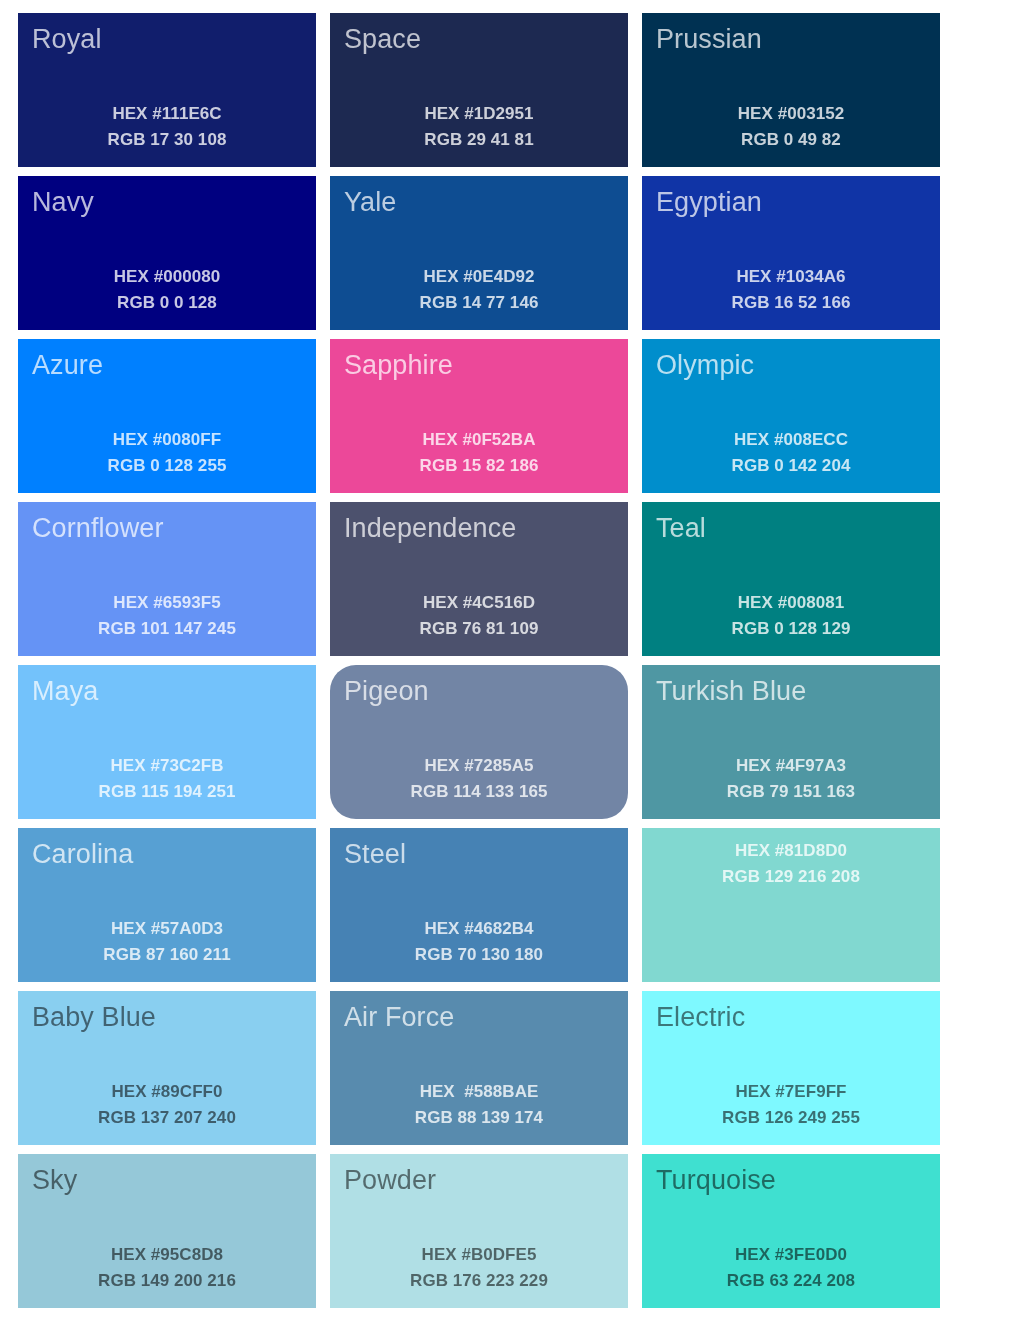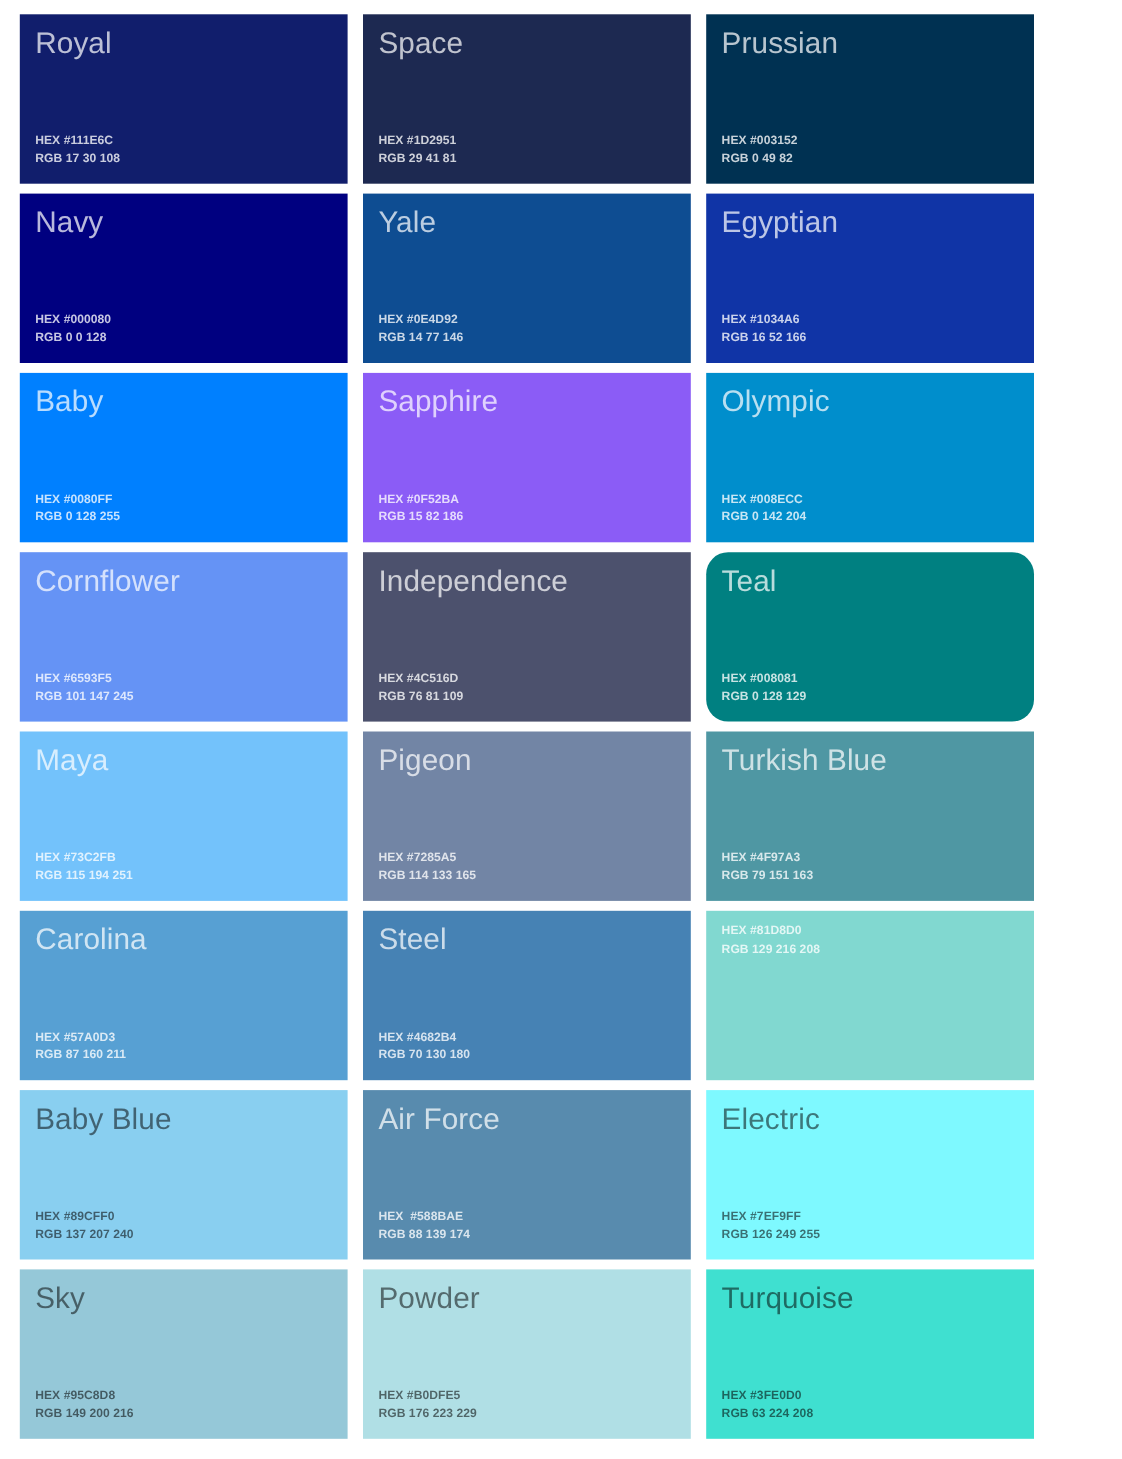--- a/index.html
+++ b/index.html
@@ -40,25 +40,26 @@
   .swatch-name {
     font-size: 27px;
     font-weight: 300;
     line-height: 1.18;
     letter-spacing: 0.1px;
     white-space: nowrap;
     margin-top: 1px;
   }
 
   .swatch-values {
-    font-size: 11px;
+    font-size: 17px;
     font-weight: 700;
     line-height: 1.52;
     letter-spacing: 0.05px;
     margin-bottom: 2px;
+    text-align: center;
   }
 
   .swatch-hex,
   .swatch-rgb {
     display: block;
     white-space: pre;
   }
 
   
   .tone-light .swatch-name { color: rgba(255,255,255,0.72); }
@@ -107,27 +108,27 @@
       </div>
     </div>
     <div class="swatch-card tone-light" style="background: rgb(16, 52, 166);">
       <div class="swatch-name">Egyptian</div>
       <div class="swatch-values">
         <span class="swatch-hex">HEX #1034A6</span>
         <span class="swatch-rgb">RGB 16 52 166</span>
       </div>
     </div>
     <div class="swatch-card tone-light" style="background: rgb(0, 128, 255);">
-      <div class="swatch-name">Baby</div>
+      <div class="swatch-name">Azure</div>
       <div class="swatch-values">
         <span class="swatch-hex">HEX #0080FF</span>
         <span class="swatch-rgb">RGB 0 128 255</span>
       </div>
     </div>
-    <div class="swatch-card tone-light" style="background: #8b5cf6;">
+    <div class="swatch-card tone-light" style="background: #ec4899;">
       <div class="swatch-name">Sapphire</div>
       <div class="swatch-values">
         <span class="swatch-hex">HEX #0F52BA</span>
         <span class="swatch-rgb">RGB 15 82 186</span>
       </div>
     </div>
     <div class="swatch-card tone-light" style="background: rgb(0, 142, 204);">
       <div class="swatch-name">Olympic</div>
       <div class="swatch-values">
         <span class="swatch-hex">HEX #008ECC</span>
@@ -141,35 +142,35 @@
         <span class="swatch-rgb">RGB 101 147 245</span>
       </div>
     </div>
     <div class="swatch-card tone-light" style="background: rgb(76, 81, 109);">
       <div class="swatch-name">Independence</div>
       <div class="swatch-values">
         <span class="swatch-hex">HEX #4C516D</span>
         <span class="swatch-rgb">RGB 76 81 109</span>
       </div>
     </div>
-    <div class="swatch-card tone-light" style="background: rgb(0, 128, 129); border-radius: 20px;">
+    <div class="swatch-card tone-light" style="background: rgb(0, 128, 129);">
       <div class="swatch-name">Teal</div>
       <div class="swatch-values">
         <span class="swatch-hex">HEX #008081</span>
         <span class="swatch-rgb">RGB 0 128 129</span>
       </div>
     </div>
     <div class="swatch-card tone-light" style="background: rgb(115, 194, 251);">
       <div class="swatch-name">Maya</div>
       <div class="swatch-values">
         <span class="swatch-hex">HEX #73C2FB</span>
         <span class="swatch-rgb">RGB 115 194 251</span>
       </div>
     </div>
-    <div class="swatch-card tone-light" style="background: rgb(114, 133, 165);">
+    <div class="swatch-card tone-light" style="background: rgb(114, 133, 165); border-radius: 26px;">
       <div class="swatch-name">Pigeon</div>
       <div class="swatch-values">
         <span class="swatch-hex">HEX #7285A5</span>
         <span class="swatch-rgb">RGB 114 133 165</span>
       </div>
     </div>
     <div class="swatch-card tone-light" style="background: rgb(79, 151, 163);">
       <div class="swatch-name">Turkish Blue</div>
       <div class="swatch-values">
         <span class="swatch-hex">HEX #4F97A3</span>

